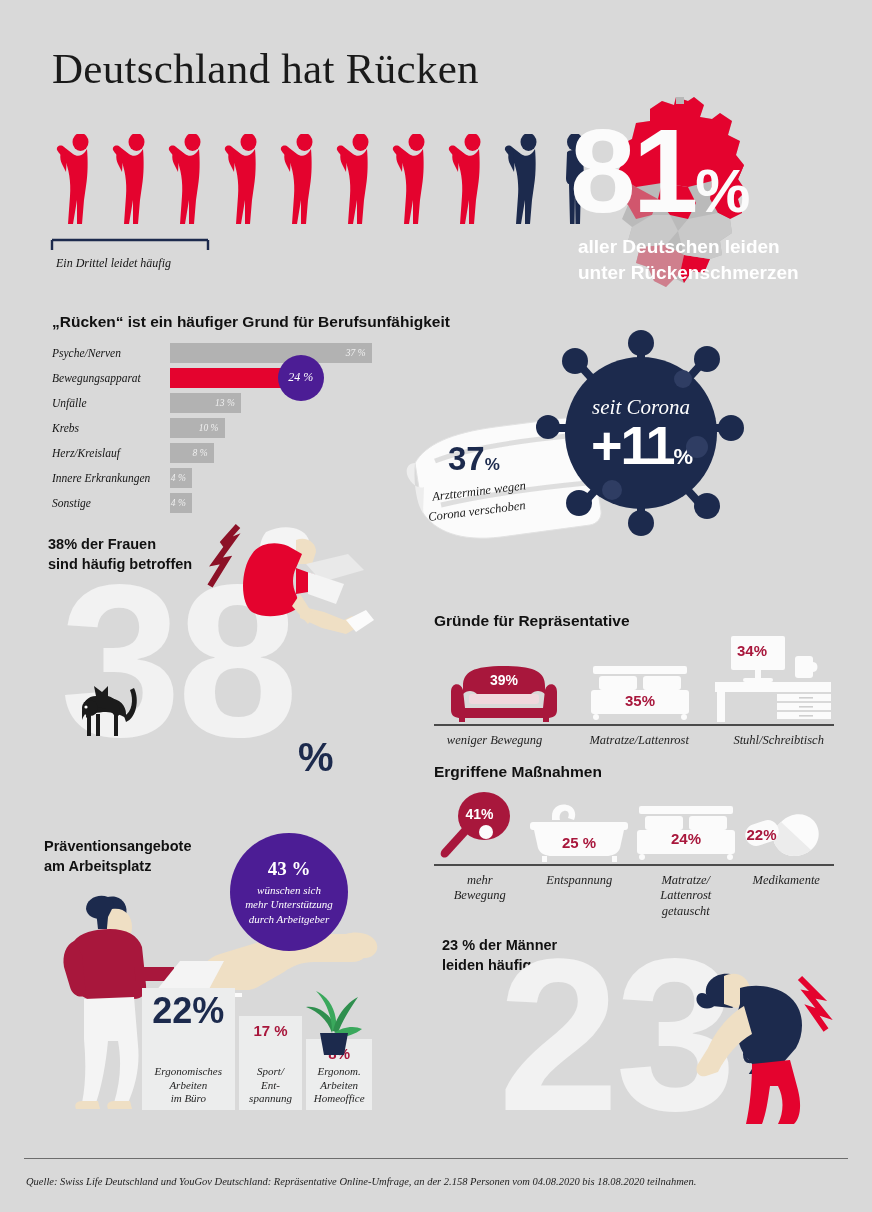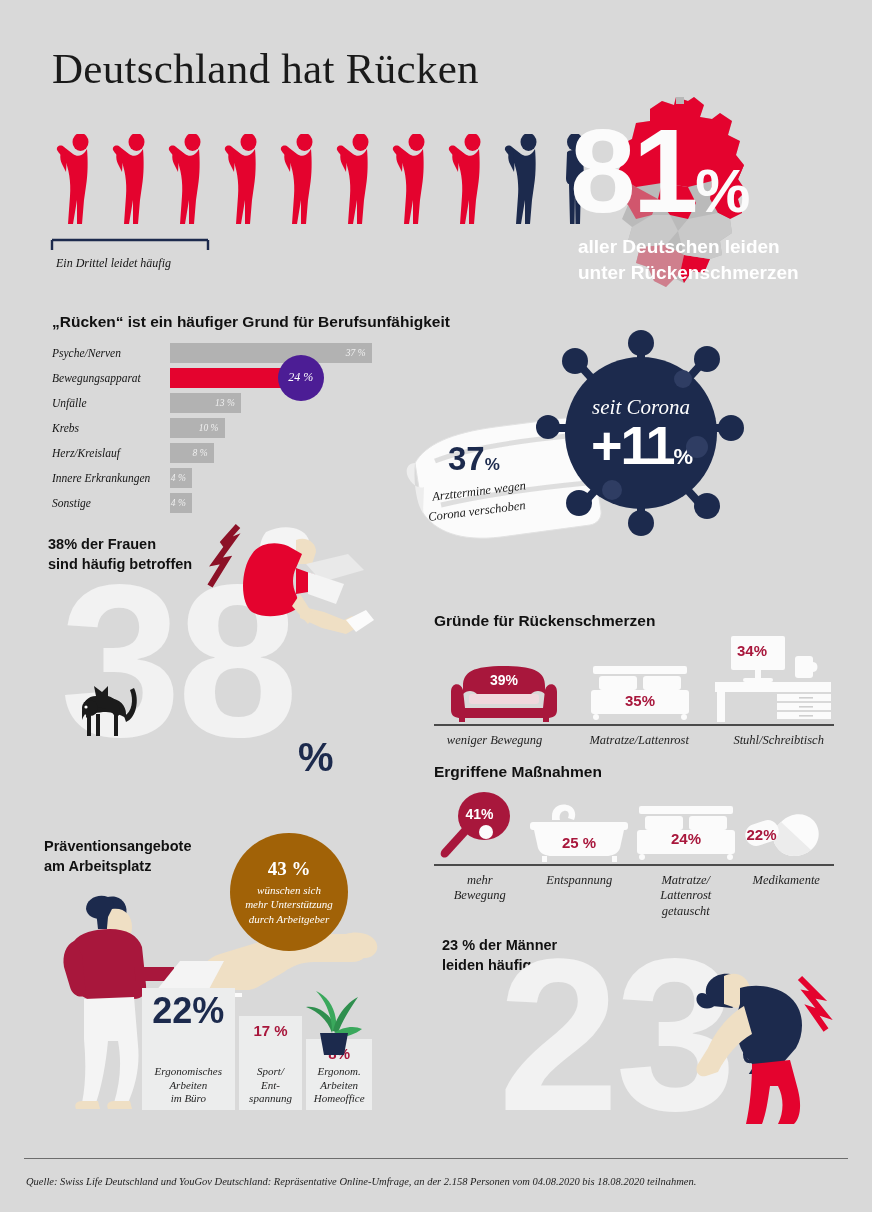--- a/index.html
+++ b/index.html
@@ -112,21 +112,21 @@
 
   
   .footline{height:1.3px;background:#6d6d6d;}
   .foot-text{
     font-family:"Liberation Serif", serif;font-style:italic;
     font-size:10.5px;color:#1e1e1e;white-space:nowrap;
   }
 
   
   #circle43{
-    width:118px;height:118px;border-radius:50%;background:#a16207;
+    width:118px;height:118px;border-radius:50%;background:#4c1d95;
     display:flex;flex-direction:column;align-items:center;justify-content:center;
     color:#fff;text-align:center;
   }
   #circle43 .n{font-family:"Liberation Serif", serif;font-weight:bold;font-size:19px;margin-bottom:3px;}
   #circle43 .t{font-family:"Liberation Serif", serif;font-style:italic;font-size:11px;line-height:1.3;}
 
   
   .mask-n{font-family:"Liberation Sans", sans-serif;font-weight:bold;font-size:33px;color:#1c2a4d;}
   .mask-n .s{font-size:17px;}
   .mask-t{font-family:"Liberation Serif", serif;font-style:italic;font-size:12.5px;color:#1a1a1a;line-height:1.35;}
@@ -355,21 +355,21 @@
     <path d="M10 32 C10 22 16 16 24 16 L22 6 L30 12 L36 6 L36 16 C44 18 48 26 48 34
              L44 38 C40 30 30 26 22 28 C16 30 12 34 10 40 Z" fill="#1b1b1b"></path>
     <circle cx="18" cy="28" r="8" fill="#1b1b1b"></circle>
     <rect x="15" y="34" width="4" height="22" fill="#1b1b1b"></rect>
     <rect x="24" y="34" width="4" height="22" fill="#1b1b1b"></rect>
     <rect x="42" y="32" width="4" height="24" fill="#1b1b1b"></rect>
     <path d="M52 36 C60 32 62 20 58 10 L62 8 C68 20 64 38 54 42 Z" fill="#1b1b1b"></path>
     <circle cx="14" cy="27" r="1.6" fill="#fff"></circle>
   </svg>
 
-  <div class="abs sec-head" style="left:434px;top:612px;">Gründe für Rückenschmerzen</div>
+  <div class="abs sec-head" style="left:434px;top:612px;">Gründe für Repräsentative</div>
   <div class="abs" id="reasons-row" style="left:434px;top:636px;width:400px;">
       <div class="icon-row" style="justify-content: space-between; align-items: flex-end; height: 86px;">
         <div class="icon-cell" style="width: 140px;">
           <div class="icon-box" style="position: relative;">
             <svg width="110" height="62" viewBox="0 0 110 62">
               <path d="M14 26 C14 12 24 6 55 6 C86 6 96 12 96 26 L96 34
             C92 30 86 30 82 34 L28 34 C24 30 18 30 14 34 Z" fill="#a8173c"></path>
            <path d="M2 32 C2 22 12 22 14 30 L16 48 L94 48 L96 30 C98 22 108 22 108 32
             L108 50 C108 56 104 58 98 58 L12 58 C6 58 2 56 2 50 Z" fill="#a8173c"></path>
            <rect x="20" y="34" width="70" height="10" rx="3" fill="#f0d8de"></rect>

